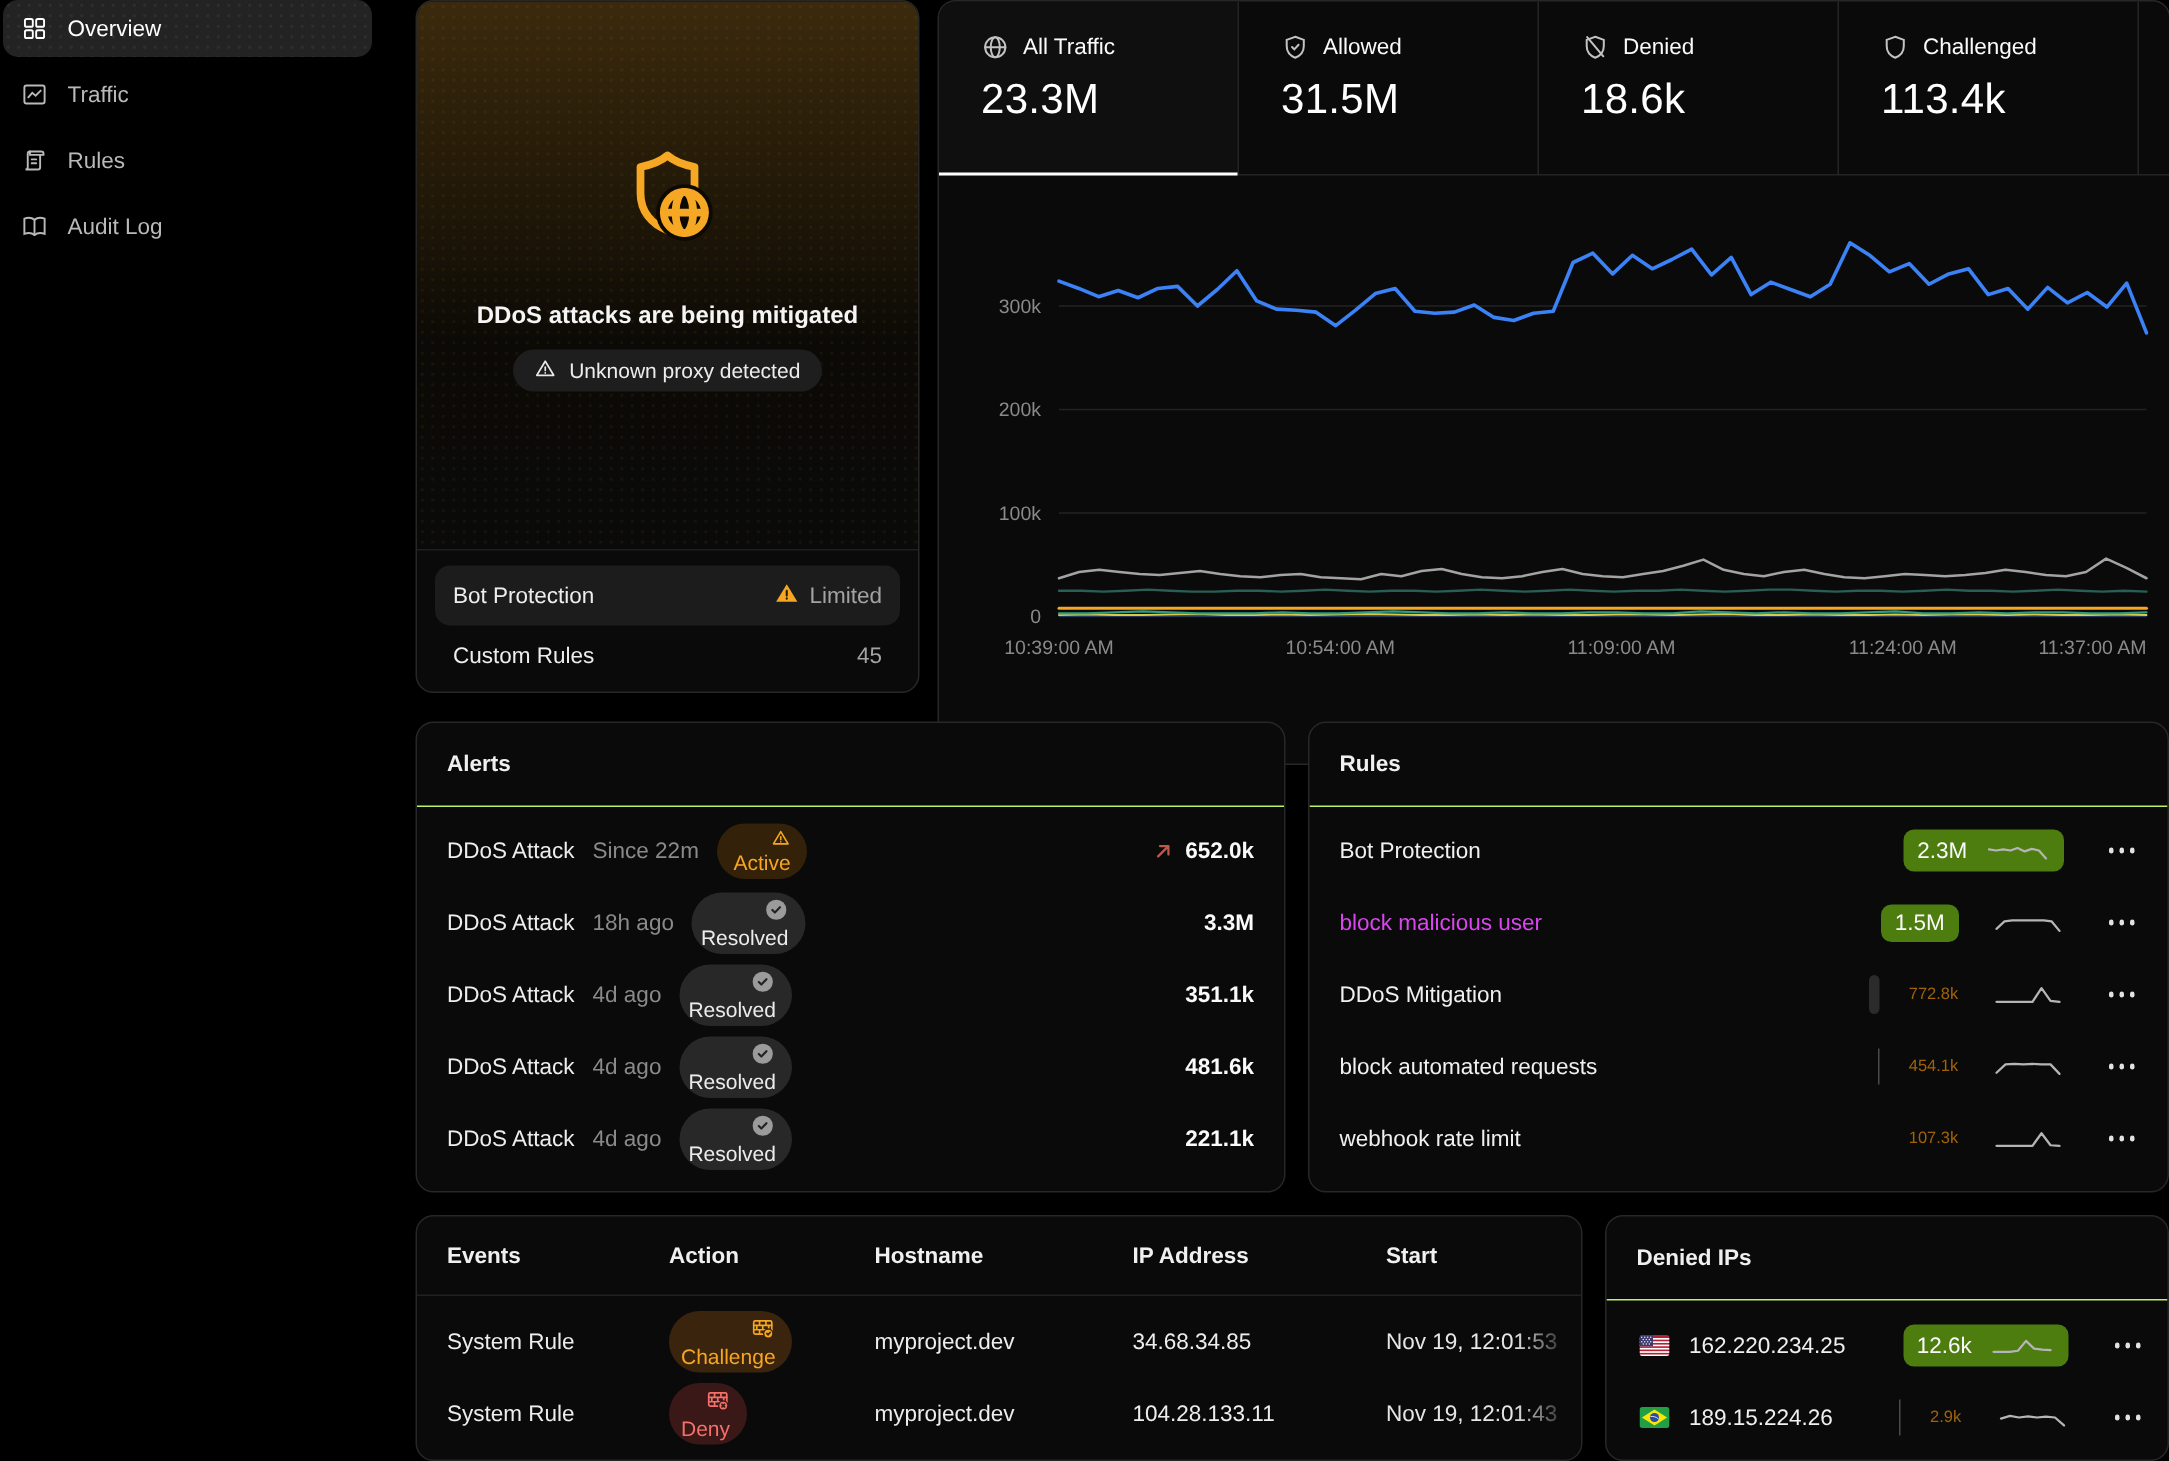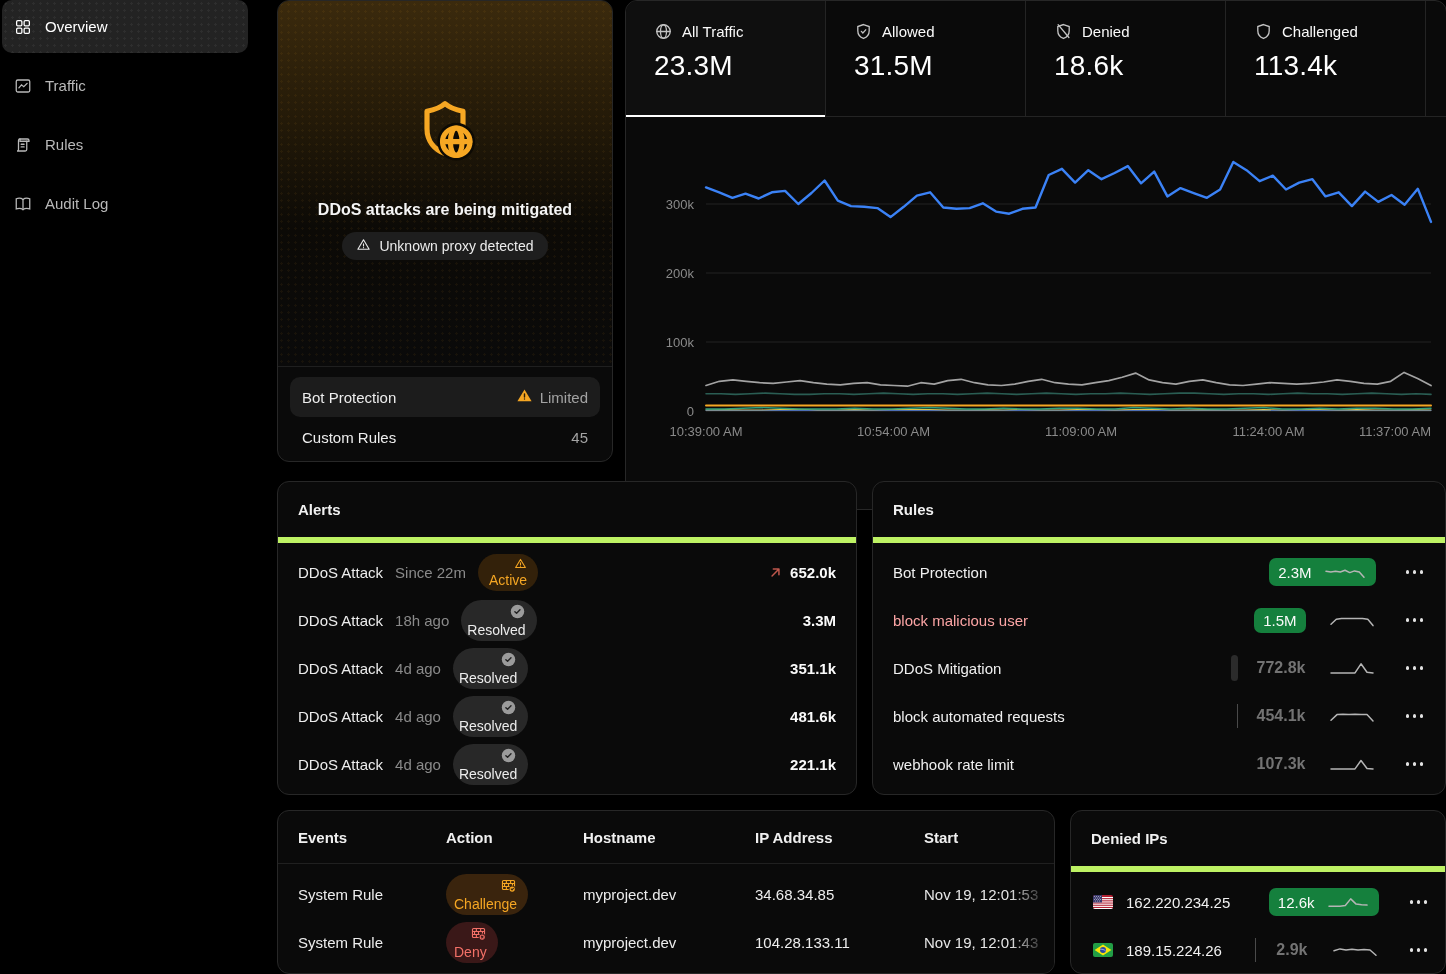--- a/index.html
+++ b/index.html
@@ -2,21 +2,21 @@
 <html><head>
 <meta charset="utf-8">
 <style>
   html,body{margin:0;padding:0;background:#000;}
   #app{position:relative;width:1446px;height:974px;background:#000;overflow:hidden;
        font-family:"Liberation Sans",sans-serif;color:#ededed;-webkit-font-smoothing:antialiased;}
   .card{position:absolute;background:#0a0a0a;border:1px solid #272727;border-radius:12px;overflow:hidden;box-sizing:border-box;}
 
   
   .sidebar{position:absolute;left:0;top:0;width:250px;}
-  .side-item{display:flex;align-items:center;gap:13px;height:53px;margin:0 2px 6px 2px;padding:0 12px;
+  .side-item{display:flex;align-items:center;gap:13px;height:38px;margin:0 2px 6px 2px;padding:0 12px;
              border-radius:10px;font-size:15px;color:#b9b9b9;cursor:pointer;}
   .side-item svg{flex:0 0 auto;}
   .side-item.active{background:#232323;color:#fff;
     background-image:radial-gradient(rgba(255,255,255,0.05) 1px, transparent 1.2px);background-size:7px 7px;}
 
   
   #mitigation{left:277px;top:0;width:336px;height:462px;}
   .mit-hero{height:365px;display:flex;flex-direction:column;align-items:center;box-sizing:border-box;padding-top:94px;
     background:linear-gradient(180deg,#3b2a0d 0%,#241a08 32%,#0c0a06 62%,#0a0a0a 100%);
     background-image:radial-gradient(rgba(246,167,35,0.06) 1px, transparent 1.2px),
@@ -38,36 +38,36 @@
   .tab.active::after{content:"";position:absolute;left:0;right:0;bottom:-1px;height:2px;background:#fff;}
   .tab-top{display:flex;align-items:center;gap:9px;font-size:15px;color:#fafafa;}
   .tab-top svg{color:#c2c2c2;}
   .tab-value{margin-top:9px;font-size:28px;font-weight:500;letter-spacing:.2px;color:#fff;}
   .tab-stub{flex:1;}
   #chart-holder{width:821px;height:346px;}
 
   
   #alerts{left:277px;top:481px;width:580px;height:314px;}
   #rules{left:872px;top:481px;width:574px;height:314px;}
-  .card-head{height:55px;display:flex;align-items:center;padding:0 20px;border-bottom:6px solid #bef264;
+  .card-head{height:55px;display:flex;align-items:center;padding:0 20px;border-bottom:1px solid #bef264;
              font-size:15px;font-weight:600;color:#f0f0f0;}
   .rows{padding:5px 20px 0;}
   .lrow{height:48px;display:flex;align-items:center;gap:12px;font-size:15px;cursor:pointer;}
   .a-time{color:#8a8a8a;}
   .spacer{flex:1;}
   .a-val{font-weight:600;color:#fafafa;display:flex;align-items:center;gap:7px;}
 
   .pill{display:inline-flex;align-items:flex-end;gap:2px;border-radius:999px;padding:3px 11px;font-size:14px;flex-direction:column;}
   .pill.active{background:#33210a;color:#f5a623;}
   .pill.resolved{background:#282828;color:#ececec;padding-left:6px;}
   .pill.challenge{background:#3a240d;color:#f5a623;padding-left:8px;}
   .pill.deny{background:#3a1818;color:#f37168;padding-left:8px;}
 
-  .vb{background:#15803d;border-radius:7px;padding:4px 9px;font-size:15px;font-weight:500;color:#fafafa;display:inline-flex;align-items:center;gap:9px;}
-  .plainval{font-size:16px;font-weight:700;color:#737373;}
+  .vb{background:#4d7c0f;border-radius:7px;padding:4px 9px;font-size:15px;font-weight:500;color:#fafafa;display:inline-flex;align-items:center;gap:9px;}
+  .plainval{font-size:11px;font-weight:400;color:#a16207;}
   .bar-mark{width:7px;height:26px;background:#2b2b2b;border-radius:4px;margin-right:7px;}
   .line-mark{width:1px;height:24px;background:#4a4a4a;margin-right:7px;}
   .spark{flex:0 0 auto;margin-left:10px;}
   .vb .spark{margin-left:2px;}
   .dots{display:flex;gap:3.5px;margin-left:16px;padding:6px 2px;cursor:pointer;}
   .dots i{width:3.5px;height:3.5px;border-radius:50%;background:#e2e2e2;}
 
   
   #events{left:277px;top:810px;width:778px;height:164px;}
   .ev-head{display:grid;grid-template-columns:148px 137px 172px 169px 1fr;align-items:center;height:52px;
@@ -328,21 +328,21 @@
               <polyline points="3.0,9.3 7.8,10.0 12.5,9.2 17.3,10.0 22.0,8.3 26.8,10.6 31.5,8.9 36.3,10.0 41.0,15.3" fill="none" stroke="#b5b5b5" stroke-width="1.5" stroke-linejoin="round" stroke-linecap="round"></polyline>
             </svg>
           </span>
           <span class="dots">
             <i></i>
             <i></i>
             <i></i>
           </span>
   </div>
         <div class="lrow">
-    <span style="flex:1;color:#fca5a5">block malicious user</span>
+    <span style="flex:1;color:#d946ef">block malicious user</span>
     <span class="vb">
             <span>1.5M</span>
           </span>
           <svg class="spark" width="48" height="20" viewBox="0 0 48 20">
             <polyline points="3.0,14.2 8.3,9.3 13.5,8.6 18.8,8.6 24.0,8.6 29.3,8.6 34.5,8.6 39.8,9.3 45.0,15.6" fill="none" stroke="#b5b5b5" stroke-width="1.5" stroke-linejoin="round" stroke-linecap="round"></polyline>
           </svg>
           <span class="dots">
             <i></i>
             <i></i>
             <i></i>

